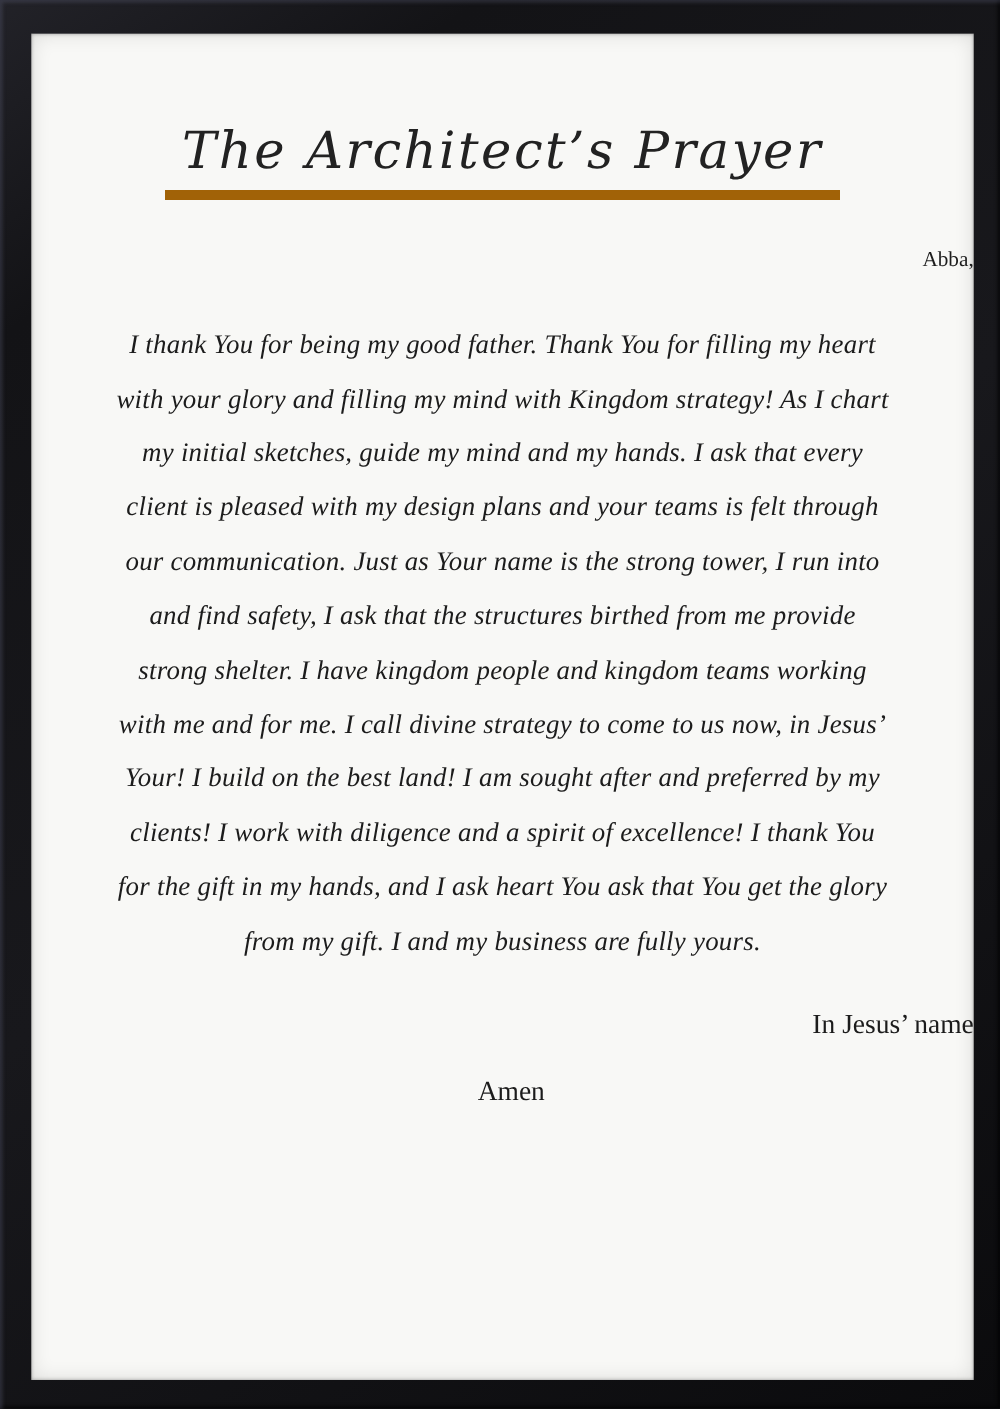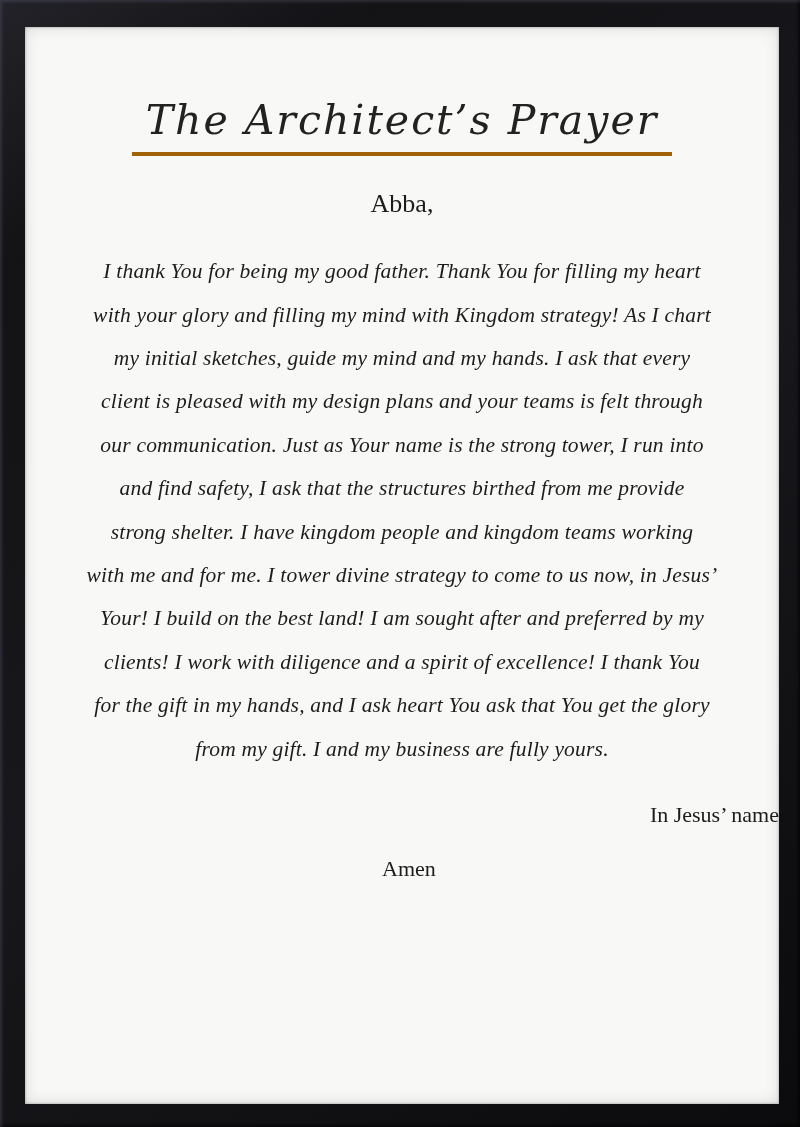--- a/index.html
+++ b/index.html
@@ -28,27 +28,28 @@
   .title-wrap { margin-top: 70px; }
   .title {
     display: inline-block;
     font-family: "DejaVu Serif", serif;
     font-style: italic;
     font-weight: 400;
     font-size: 41px;
     letter-spacing: 2px;
     color: #222;
     padding: 0 14px 8px 14px;
-    border-bottom: 4px solid #a16207;
+    border-bottom: 8px solid #a16207;
     line-height: 1.15;
   }
   .salutation {
     margin-top: 34px;
-    font-size: 26px;
+    font-size: 17px;
     line-height: 28px;
+    text-align: right;
   }
   .body-text {
     margin: 32px auto 0 auto;
     width: 716px;
     font-size: 21.5px;
     line-height: 43.4px;
     letter-spacing: 0.2px;
   }
   .body-line { white-space: nowrap; font-style: italic; }
   .closing {
@@ -77,21 +78,21 @@
     <div class="salutation">Abba,</div>
 
     <div class="body-text">
       <div class="body-line">I thank You for being my good father. Thank You for filling my heart</div>
       <div class="body-line">with your glory and filling my mind with Kingdom strategy! As I chart</div>
       <div class="body-line">my initial sketches, guide my mind and my hands. I ask that every</div>
       <div class="body-line">client is pleased with my design plans and your teams is felt through</div>
       <div class="body-line">our communication. Just as Your name is the strong tower, I run into</div>
       <div class="body-line">and find safety, I ask that the structures birthed from me provide</div>
       <div class="body-line">strong shelter. I have kingdom people and kingdom teams working</div>
-      <div class="body-line">with me and for me. I tower divine strategy to come to us now, in Jesus’</div>
+      <div class="body-line">with me and for me. I call divine strategy to come to us now, in Jesus’</div>
       <div class="body-line">Your! I build on the best land! I am sought after and preferred by my</div>
       <div class="body-line">clients! I work with diligence and a spirit of excellence! I thank You</div>
       <div class="body-line">for the gift in my hands, and I ask heart You ask that You get the glory</div>
       <div class="body-line">from my gift. I and my business are fully yours.</div>
     </div>
 
     <div class="closing">In Jesus’ name</div>
     <div class="amen">Amen</div>
 
   </div>

